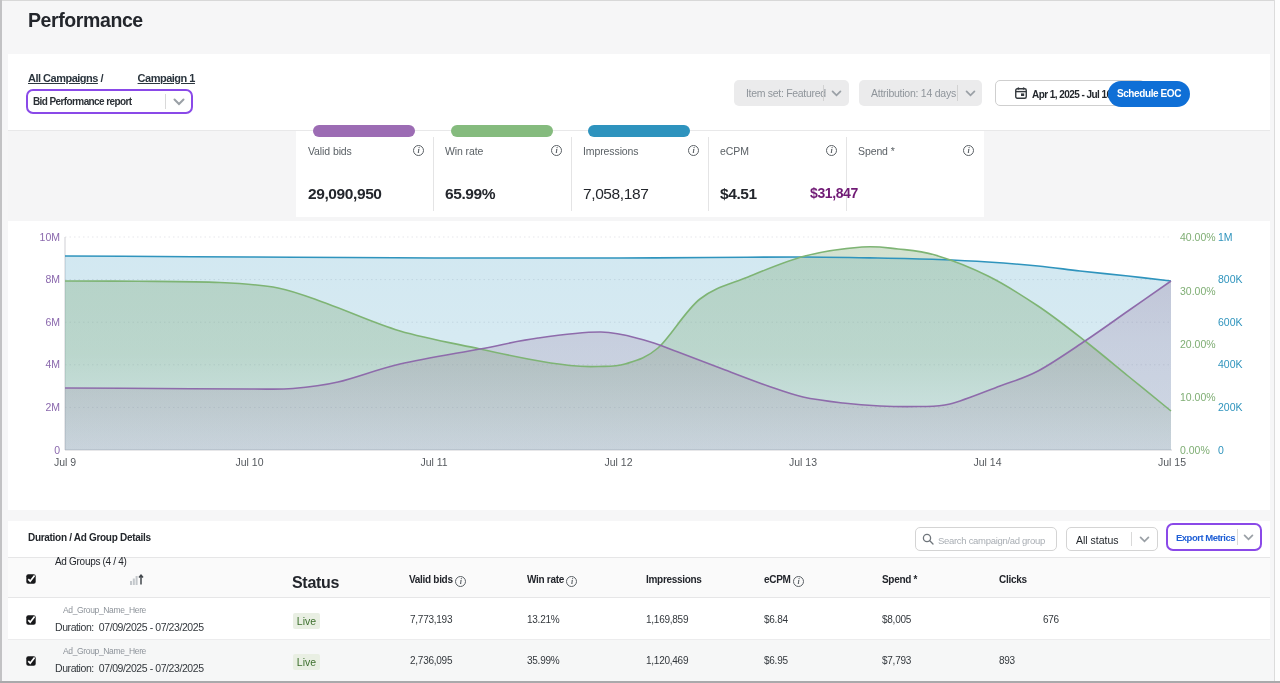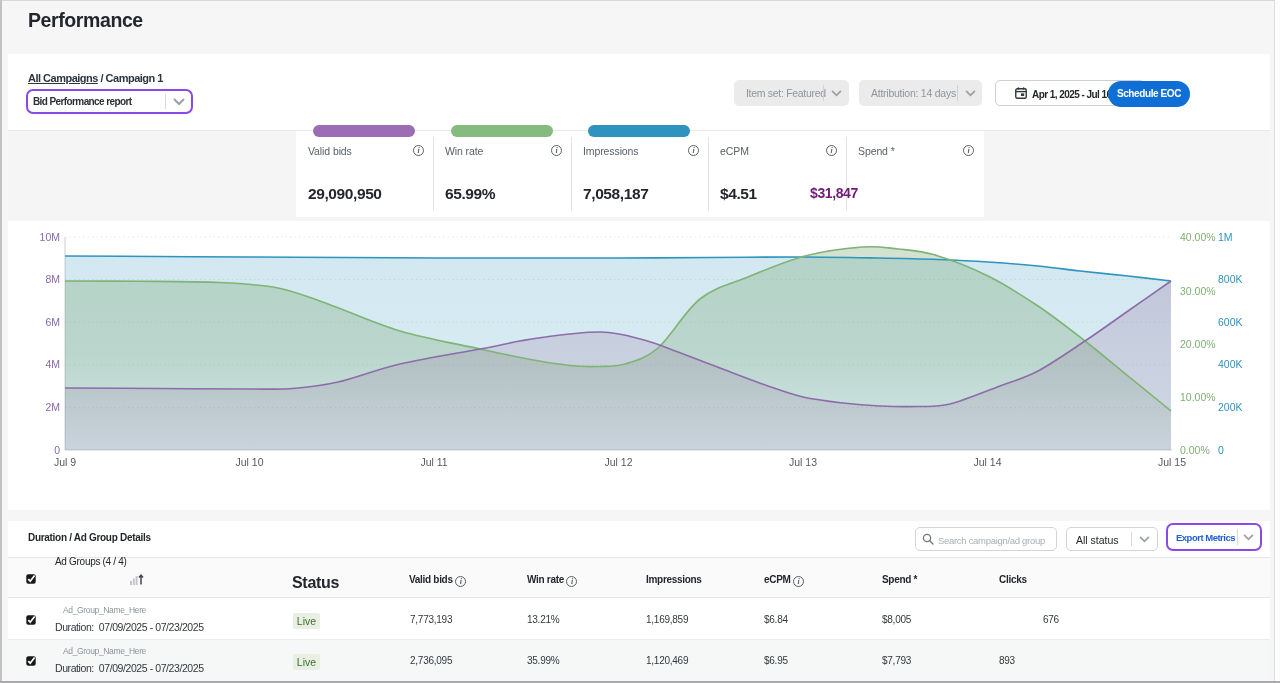--- a/index.html
+++ b/index.html
@@ -15,21 +15,21 @@
 
 <div class="abs" style="left:0;top:0;width:1280px;height:1px;background:#d8d8d8;"></div>
 <div class="abs" style="left:0;top:0;width:2px;height:683px;background:#c2c2c4;"></div>
 <div class="abs" style="right:0;top:0;width:6px;height:683px;background:#fdfdfd;border-left:1px solid #dcdcdc;"></div>
 <div class="abs" style="left:0;bottom:0;width:1280px;height:2px;background:#a9a9ab;"></div>
 
 <div class="abs" style="left:28px;top:9px;font-size:19.5px;font-weight:bold;color:#23262c;letter-spacing:-0.4px;">Performance</div>
 
 <div class="card" style="left:8px;top:54px;width:1262px;height:456px;"></div>
 
-<div class="abs" style="left:28px;top:72px;font-size:11px;font-weight:bold;color:#2b353e;letter-spacing:-0.5px;"><span style="text-decoration:underline;">All Campaigns</span> / <span style="">Campaign 1</span></div>
+<div class="abs" style="left:28px;top:72px;font-size:11px;font-weight:bold;color:#2b353e;letter-spacing:-0.5px;"><span style="text-decoration:underline;">All Campaigns</span> / <span style="text-decoration:underline;margin-left:32px;">Campaign 1</span></div>
 
 <div class="abs" style="left:26px;top:89px;width:167px;height:25px;border:2px solid #8a49e8;border-radius:7px;background:#fff;"></div>
 <div class="abs" style="left:33px;top:96px;font-size:10px;font-weight:bold;color:#2b3036;letter-spacing:-0.6px;">Bid Performance report</div>
 <div class="abs vline" style="left:165px;top:94px;height:15px;"></div>
 <svg class="abs" style="left:173px;top:98px;" width="12" height="8" viewBox="0 0 12 8">
     <path d="M1.5 1.5 L6 6 L10.5 1.5" fill="none" stroke="#9aa0a6" stroke-width="2" stroke-linecap="round"></path>
   </svg>
 
 <div class="abs" style="left:734px;top:80px;width:115px;height:26px;background:#ebebec;border-radius:5px;"></div>
 <div class="abs" style="left:746px;top:87px;font-size:10.5px;color:#8f959b;letter-spacing:-0.3px;">Item set: Featured</div>
@@ -76,21 +76,21 @@
 <div class="abs info" style="left:551px;top:145px;">i</div>
 <div class="abs" style="left:583px;top:145px;font-size:10.5px;color:#5b6166;letter-spacing:-0.1px;">Impressions</div>
 <div class="abs info" style="left:688px;top:145px;">i</div>
 <div class="abs" style="left:720px;top:145px;font-size:10.5px;color:#5b6166;letter-spacing:-0.1px;">eCPM</div>
 <div class="abs info" style="left:826px;top:145px;">i</div>
 <div class="abs" style="left:858px;top:145px;font-size:10.5px;color:#5b6166;letter-spacing:-0.1px;">Spend *</div>
 <div class="abs info" style="left:963px;top:145px;">i</div>
 
 <div class="abs" style="left:308px;top:185px;font-size:15.5px;font-weight:bold;color:#23262c;letter-spacing:-0.4px;">29,090,950</div>
 <div class="abs" style="left:445px;top:185px;font-size:15.5px;font-weight:bold;color:#23262c;letter-spacing:-0.4px;">65.99%</div>
-<div class="abs" style="left:583px;top:185px;font-size:15.5px;font-weight:bold;color:#23262c;letter-spacing:-0.4px;">7,058,187</div>
+<div class="abs" style="left:583px;top:185px;font-size:15.5px;font-weight:normal;color:#23262c;letter-spacing:-0.4px;">7,058,187</div>
 <div class="abs" style="left:720px;top:185px;font-size:15.5px;font-weight:bold;color:#23262c;letter-spacing:-0.4px;">$4.51</div>
 <div class="abs" style="left:810px;top:185px;font-size:14px;font-weight:bold;color:#701a75;letter-spacing:-0.4px;">$31,847</div>
 
 <svg class="abs" style="left:8px;top:221px;" width="1262" height="255" viewBox="0 0 1262 255">
   <defs>
     <linearGradient id="gb" x1="0" y1="16" x2="0" y2="229" gradientUnits="userSpaceOnUse">
       <stop offset="0" stop-color="#2f94bd" stop-opacity="0.22"></stop>
       <stop offset="1" stop-color="#2f94bd" stop-opacity="0.17"></stop>
     </linearGradient>
     <linearGradient id="gg" x1="0" y1="16" x2="0" y2="229" gradientUnits="userSpaceOnUse">

